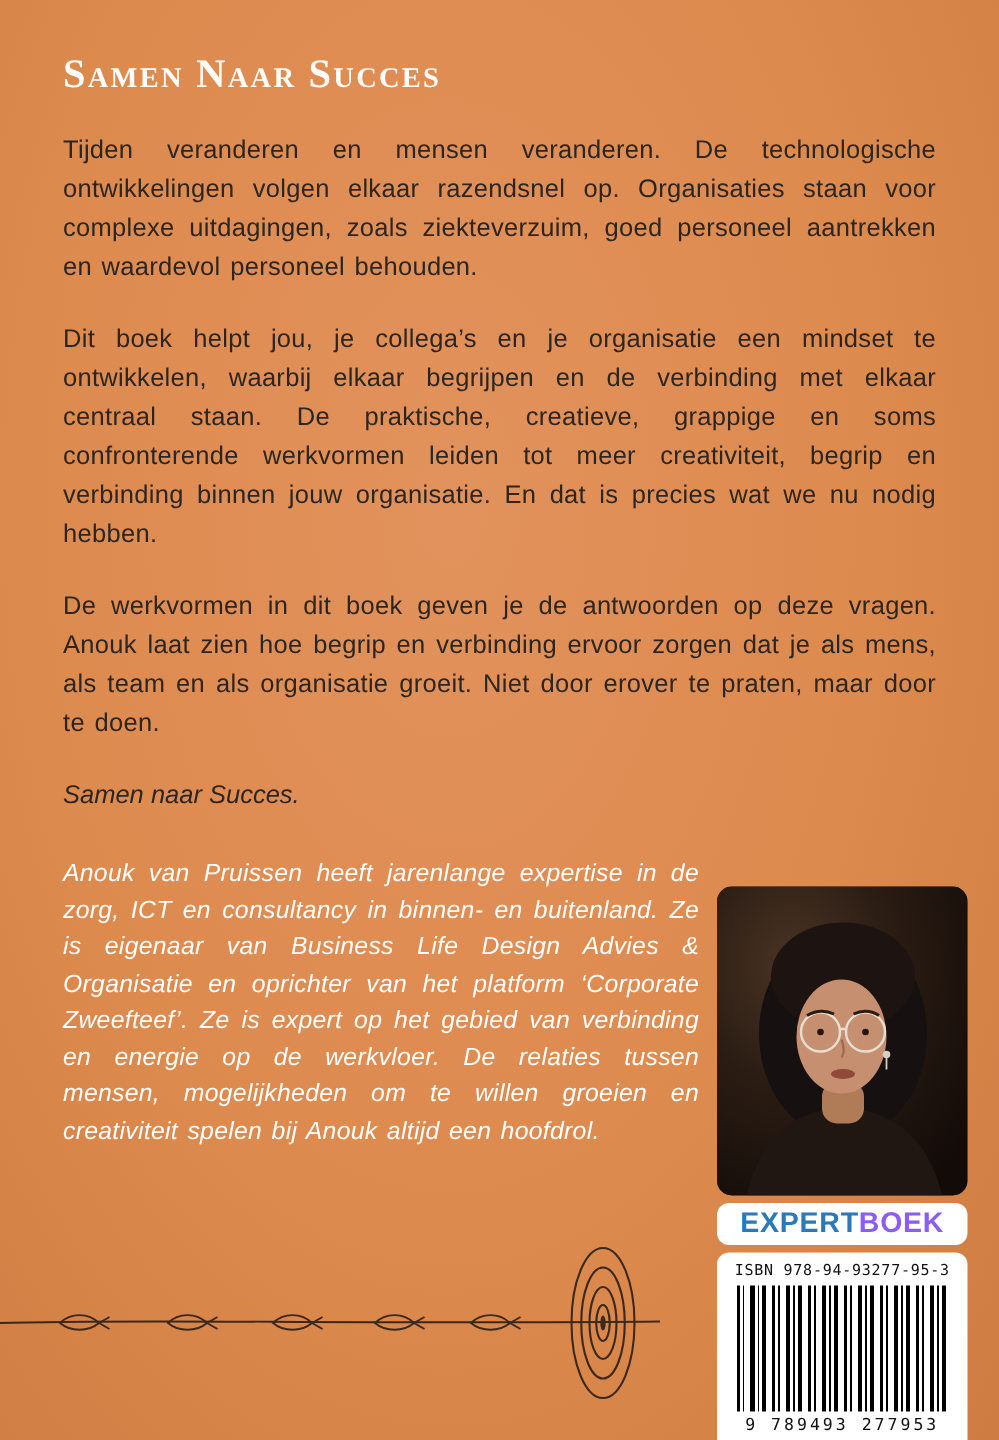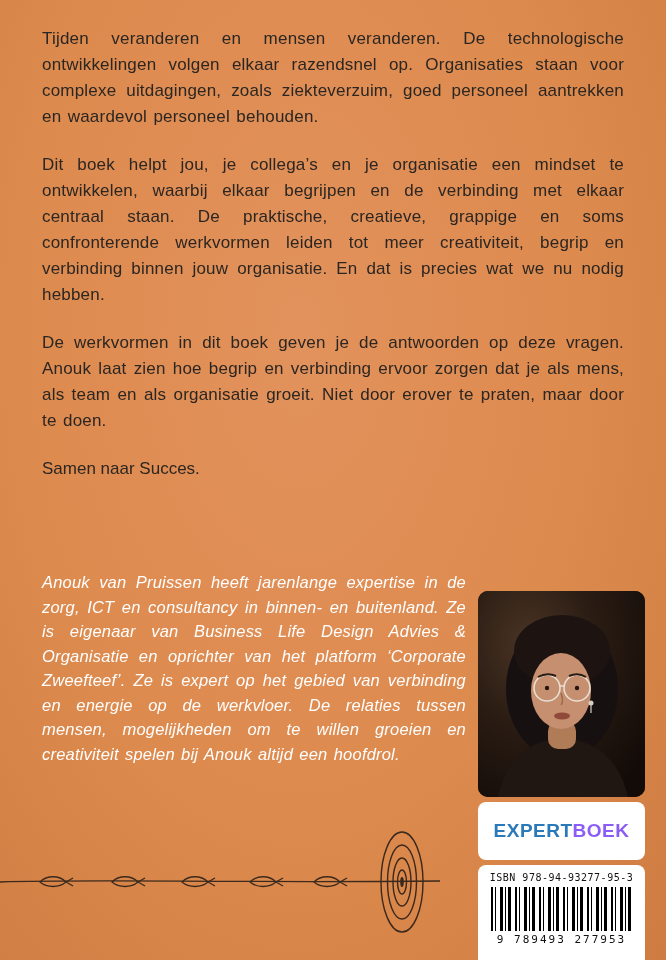--- a/index.html
+++ b/index.html
@@ -28,20 +28,21 @@
     text-align:justify;
     letter-spacing:0.2px;
     word-spacing:1.5px;
     margin:0 0 22px 0;
   }
   p.closing {
     font-size:17px;
     line-height:26px;
     color:#2b2622;
     margin:0 0 0 0;
+    font-style:italic;
   }
   .bio-block {
     position:absolute;
     left:42px; top:570px;
     width:424px;
   }
   p.bio {
     font-style:italic;
     font-size:16.5px;
     line-height:24.5px;
@@ -60,21 +61,21 @@
   }
   .photo {
     height:206px;
     border-radius:10px;
     overflow:hidden;
     background:#130d0a;
     flex:0 0 auto;
   }
   .photo svg { display:block; }
   .logo-box {
-    height:58px;
+    height:28px;
     background:#ffffff;
     border-radius:8px;
     display:flex; align-items:center; justify-content:center;
     flex:0 0 auto;
   }
   .logo-expert {
     font-weight:800;
     font-size:19px;
     letter-spacing:0.5px;
     color:#2a79b8;
@@ -82,21 +83,21 @@
   .logo-boek {
     font-weight:800;
     font-size:19px;
     letter-spacing:0.5px;
     color:#8b5cf6;
   }
   .barcode-box {
     flex:1 1 auto;
     background:#ffffff;
     border-radius:8px 8px 0 0;
-    padding:7px 9px 14px 9px;
+    padding:7px 9px 4px 9px;
     display:flex; flex-direction:column; align-items:center;
   }
   .isbn {
     font-family:"DejaVu Sans Mono", monospace;
     font-size:10px;
     letter-spacing:0.5px;
     color:#111111;
     white-space:nowrap;
     margin-bottom:4px;
   }
@@ -124,20 +125,21 @@
     left:0; top:822px;
     width:470px; height:120px;
   }
 </style>
 </head>
 <body>
 
 <div class="cover">
 
   <div class="text-area">
+    <h1 class="title">Samen Naar Succes</h1>
     <p class="body">Tijden veranderen en mensen veranderen. De technologische ontwikkelingen volgen elkaar razendsnel op. Organisaties staan voor complexe uitdagingen, zoals ziekteverzuim, goed personeel aantrekken en waardevol personeel behouden.</p>
     <p class="body">Dit boek helpt jou, je collega’s en je organisatie een mindset te ontwikkelen, waarbij elkaar begrijpen en de verbinding met elkaar centraal staan. De praktische, creatieve, grappige en soms confronterende werkvormen leiden tot meer creativiteit, begrip en verbinding binnen jouw organisatie. En dat is precies wat we nu nodig hebben.</p>
     <p class="body">De werkvormen in dit boek geven je de antwoorden op deze vragen. Anouk laat zien hoe begrip en verbinding ervoor zorgen dat je als mens, als team en als organisatie groeit. Niet door erover te praten, maar door te doen.</p>
     <p class="closing">Samen naar Succes.</p>
   </div>
 
   <div class="bio-block">
     <p class="bio">Anouk van Pruissen heeft jarenlange expertise in de zorg, ICT en consultancy in binnen- en buitenland. Ze is eigenaar van Business Life Design Advies &amp; Organisatie en oprichter van het platform ‘Corporate Zweefteef’. Ze is expert op het gebied van verbinding en energie op de werkvloer. De relaties tussen mensen, mogelijkheden om te willen groeien en creativiteit spelen bij Anouk altijd een hoofdrol.</p>
   </div>
 

